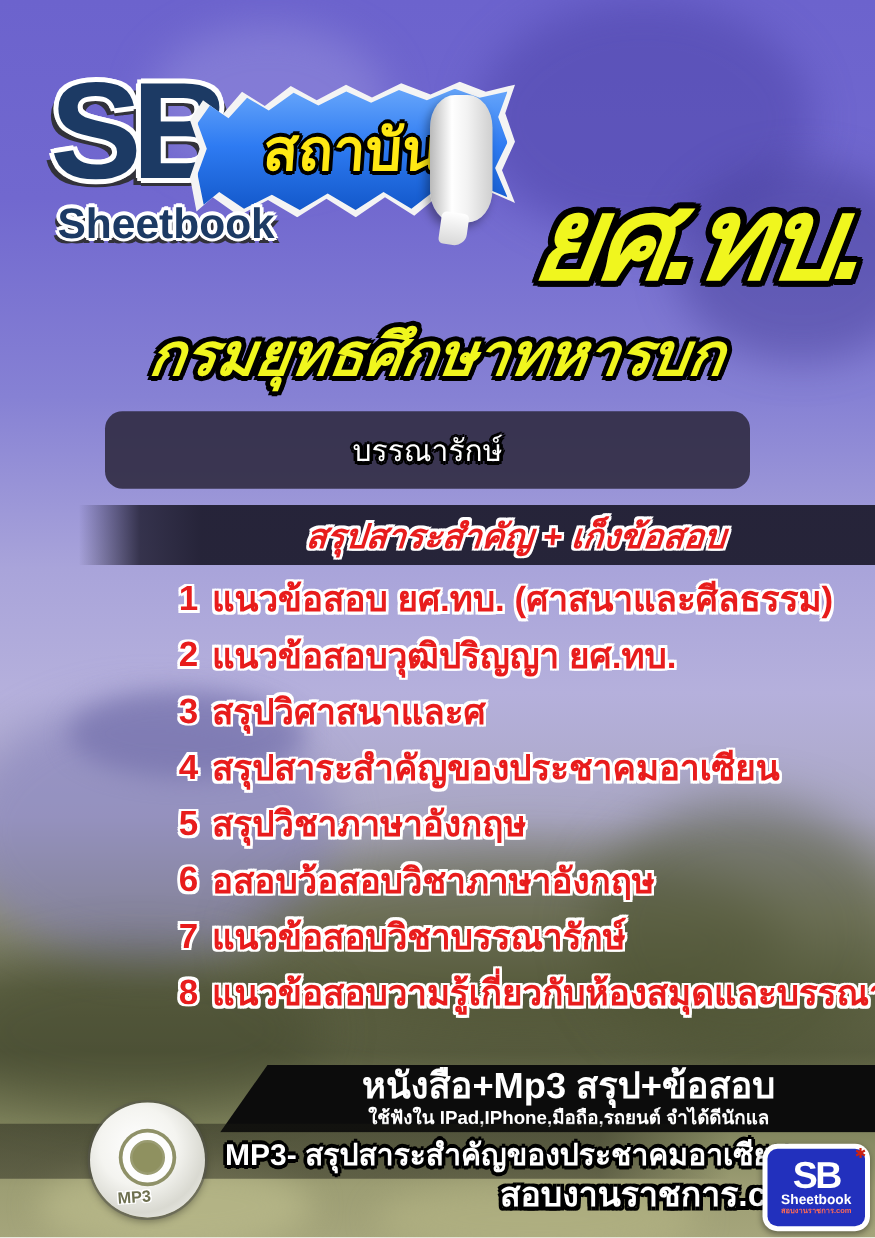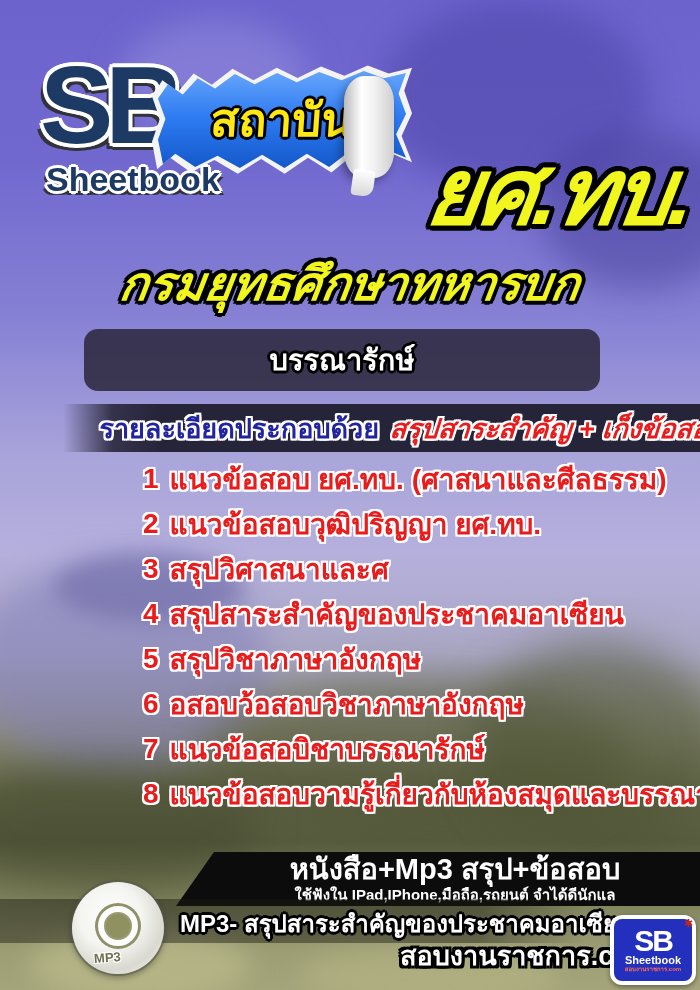--- a/index.html
+++ b/index.html
@@ -80,21 +80,21 @@
     text-shadow:
       -3px -3px 0 #000, 3px -3px 0 #000, -3px 3px 0 #000, 3px 3px 0 #000,
       0 -4px 0 #000, 0 4px 0 #000, -4px 0 0 #000, 4px 0 0 #000;
   }
 
   .position-bar {
     position:absolute; left:84px; top:329px; width:516px; height:62px;
     background:rgba(42,38,58,0.85); border-radius:14px;
     display:flex; align-items:center; justify-content:center;
   }
-  .position-title { font-size:29px; font-weight:700; color:#fff; }
+  .position-title { font-size:24px; font-weight:400; color:#fff; }
 
   .details-bar {
     position:absolute; left:0; top:404px; width:700px; height:48px;
     background: linear-gradient(90deg, rgba(34,32,52,0) 9%, rgba(34,32,52,0.85) 16%,
       rgba(34,32,52,0.97) 23%, rgba(34,32,52,0.97) 100%);
     display:flex; align-items:center; justify-content:center;
     padding-left:125px; box-sizing:border-box; gap:11px; white-space:nowrap;
   }
   .details-prefix { font-size:27px; font-weight:900; color:#22249e; }
   .details-highlight { font-size:27px; font-weight:900; font-style:italic; color:#e81c1c; transform:skewX(-4deg); }
@@ -171,21 +171,20 @@
   <div class="sheetbook">Sheetbook</div>
 
   <div class="agency-abbr ob-big">ยศ.ทบ.</div>
   <div class="agency-name">กรมยุทธศึกษาทหารบก</div>
 
   <div class="position-bar">
     <span class="position-title ob">บรรณารักษ์</span>
   </div>
 
   <div class="details-bar">
-    <span class="details-prefix ow">รายละเอียดประกอบด้วย</span>
     <span class="details-highlight ow">สรุปสาระสำคัญ + เก็งข้อสอบ</span>
   </div>
 
   <div class="contents-list">
     <div class="list-item">
       <span class="item-num ow">1</span>
       <span class="item-text ow">แนวข้อสอบ ยศ.ทบ. (ศาสนาและศีลธรรม)</span>
     </div>
     <div class="list-item">
       <span class="item-num ow">2</span>
@@ -202,21 +201,21 @@
     <div class="list-item">
       <span class="item-num ow">5</span>
       <span class="item-text ow">สรุปวิชาภาษาอังกฤษ</span>
     </div>
     <div class="list-item">
       <span class="item-num ow">6</span>
       <span class="item-text ow">อสอบว้อสอบวิชาภาษาอังกฤษ</span>
     </div>
     <div class="list-item">
       <span class="item-num ow">7</span>
-      <span class="item-text ow">แนวข้อสอบิชาบรรณารักษ์</span>
+      <span class="item-text ow">แนวข้อสอบวิชาบรรณารักษ์</span>
     </div>
     <div class="list-item">
       <span class="item-num ow">8</span>
       <span class="item-text ow">แนวข้อสอบวามรู้เกี่ยวกับห้องสมุดและบรรณารักษ์</span>
     </div>
   </div>
 
   <div class="promo-bar">
     <div class="promo-line1">หนังสือ+Mp3 สรุป+ข้อสอบ</div>
     <div class="promo-line2">ใช้ฟังใน IPad,IPhone,มือถือ,รถยนต์ จำได้ดีนักแล</div>

